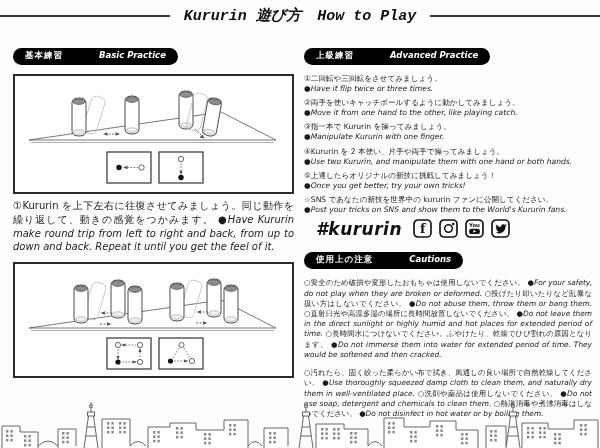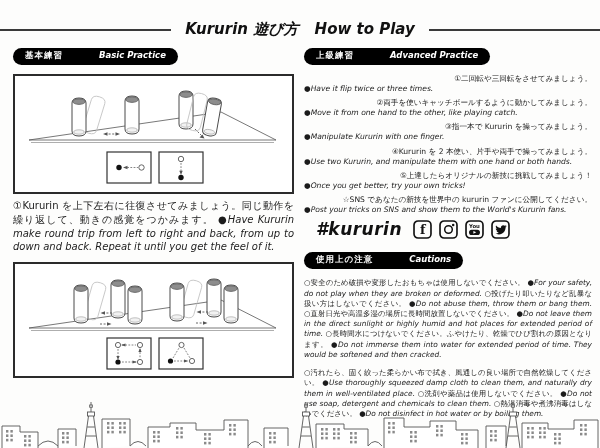--- a/index.html
+++ b/index.html
@@ -5,21 +5,21 @@
   html,body{margin:0;padding:0;}
   body{
     width:600px;height:448px;overflow:hidden;
     font-family:"DejaVu Sans","Liberation Sans",sans-serif;
     background:#ffffff;color:#1b1b1b;
     -webkit-font-smoothing:antialiased;
   }
   .page{position:relative;width:600px;height:448px;background:#fdfdfc;}
 
   
-  .title-row{position:absolute;top:20px;left:0;width:600px;display:flex;align-items:center;}
+  .title-row{position:absolute;top:6px;left:0;width:600px;display:flex;align-items:center;font-family:Liberation Mono, monospace;}
   .rule{flex:1;height:2px;background:#3a3a3a;}
   .title-text{padding:0 14px;font-size:15px;font-weight:bold;font-style:italic;white-space:nowrap;color:#111;}
   .title-jp{margin-right:16px;}
 
   
   .col-left{position:absolute;left:13px;top:43px;width:281px;}
   .col-right{position:absolute;left:304px;top:43px;width:288px;}
 
   
   .badge{display:inline-flex;align-items:baseline;background:#000000;color:#fff;
@@ -31,25 +31,25 @@
   .illus{border:2px solid #2b2b2b;background:#fff;margin-bottom:5px;}
   .illus svg{display:block;}
 
   
   .para{font-size:10px;line-height:1.38;text-align:justify;margin:0 0 8px 0;color:#1b1b1b;}
   .jp{font-style:normal;}
   .en{font-style:italic;}
 
   
   .adv-item{margin-bottom:4.5px;font-size:7.6px;line-height:1.3;}
-  .adv-item .jp{display:block;text-align:right;}
+  .adv-item .jp{display:block;}
   .adv-item .en{display:block;}
 
   
-  .sns-row{display:flex;align-items:flex-end;gap:7px;margin:3px 0 8px 12px;}
+  .sns-row{display:flex;align-items:flex-start;gap:7px;margin:3px 0 8px 12px;}
   .hashtag{font-size:17px;font-weight:bold;font-style:italic;letter-spacing:0.5px;color:#111;margin-right:4px;}
   .sicon{width:19px;height:19px;display:block;}
 
   
   .skyline{position:absolute;left:0;bottom:0;width:600px;height:46px;}
 </style>
 </head>
 <body>
 
 <div class="page">

